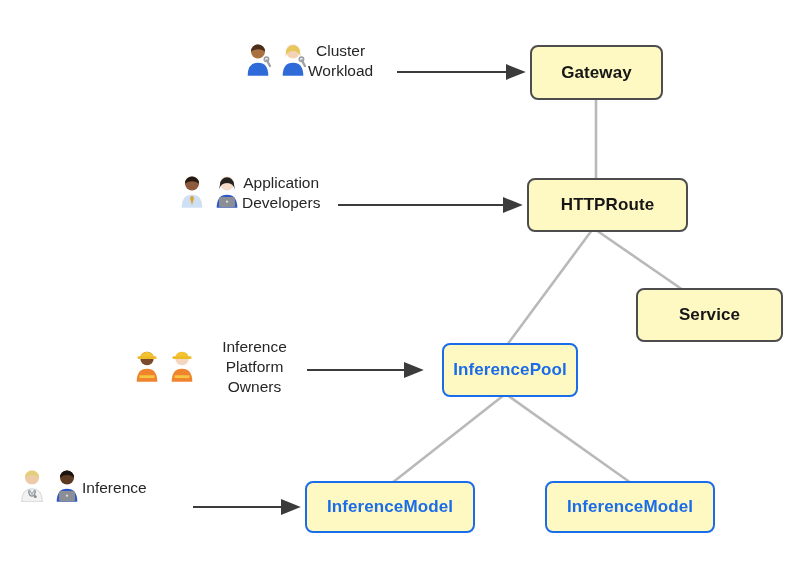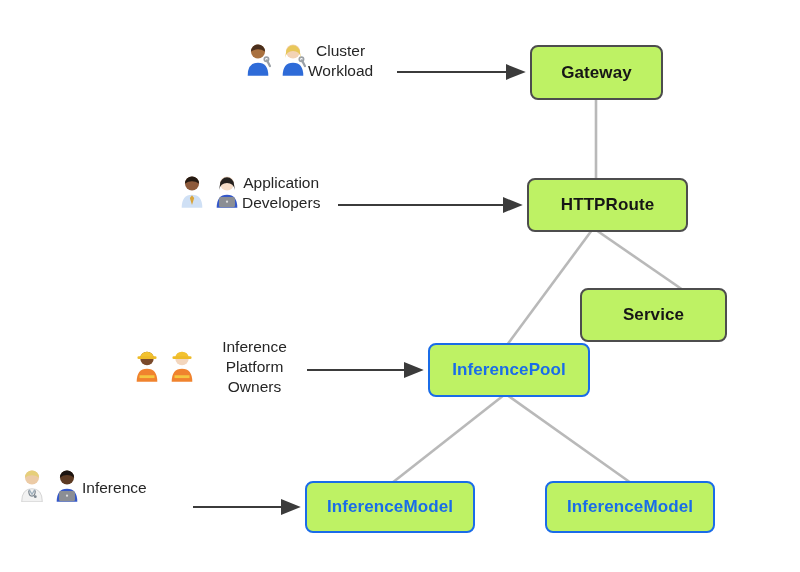--- a/index.html
+++ b/index.html
@@ -14,21 +14,21 @@
   html,body{margin:0;padding:0;background:var(--background);}
   .canvas{
     position:relative;width:800px;height:572px;overflow:hidden;
     background:var(--background);
     font-family:"Liberation Sans","DejaVu Sans",sans-serif;
   }
   .edges{position:absolute;left:0;top:0;z-index:1;}
   .node{
     position:absolute;z-index:2;
     display:flex;align-items:center;justify-content:center;
-    background:#bef264;border-radius:8px;
+    background:#fef9c3;border-radius:8px;
     font-weight:700;font-size:17px;letter-spacing:.1px;
     box-sizing:border-box;
   }
   .node.dark{border:2.5px solid var(--dark-border);color:var(--dark-text);}
   .node.blue{border:2.5px solid var(--blue);color:var(--blue);}
   .persona{
     position:absolute;z-index:2;width:180px;
     display:flex;align-items:center;
   }
   .icons{display:flex;gap:5px;justify-content:center;align-items:flex-end;}
@@ -61,23 +61,23 @@
       <line x1="338" y1="205" x2="520" y2="205" marker-end="url(#ah)"></line>
       <line x1="307" y1="370" x2="421" y2="370" marker-end="url(#ah)"></line>
       <line x1="193" y1="507" x2="298" y2="507" marker-end="url(#ah)"></line>
     </g>
   </svg>
 
   <div class="node dark" style="left:530px;top:45px;width:133px;height:55px;">Gateway</div>
 
   <div class="node dark" style="left:527px;top:178px;width:161px;height:54px;">HTTPRoute</div>
 
-  <div class="node dark" style="left:580px;top:288px;width:147px;height:54px;">Service</div>
+  <div class="node dark" style="left:636px;top:288px;width:147px;height:54px;">Service</div>
 
-  <div class="node blue" style="left:428px;top:343px;width:162px;height:54px;">InferencePool</div>
+  <div class="node blue" style="left:442px;top:343px;width:136px;height:54px;">InferencePool</div>
 
   <div class="node blue" style="left:305px;top:481px;width:170px;height:52px;">InferenceModel</div>
 
   <div class="node blue" style="left:545px;top:481px;width:170px;height:52px;">InferenceModel</div>
 
   <div class="persona" style="left:243px;top:34px;">
     <div class="icons">
       <svg viewBox="0 0 32 38" width="30" height="36">
         <path d="M5 38 q0 -14 11 -14 q11 0 11 14 z" fill="#2e6bd8"></path>
         <path d="M25.5 21.5 l3.2 6" stroke="#9aa0a6" stroke-width="2.4" stroke-linecap="round"></path>

